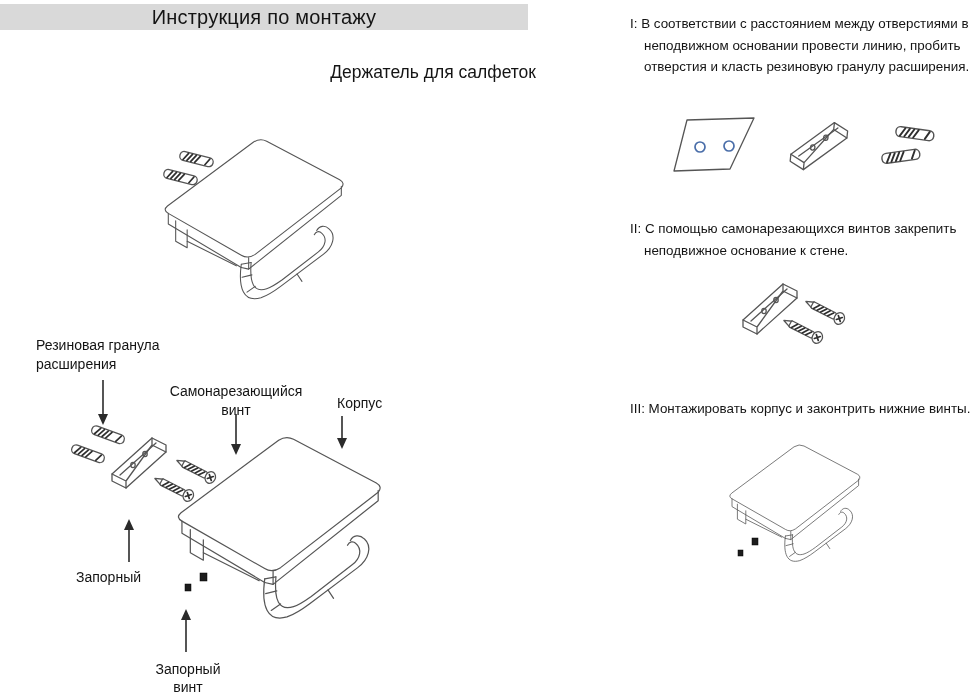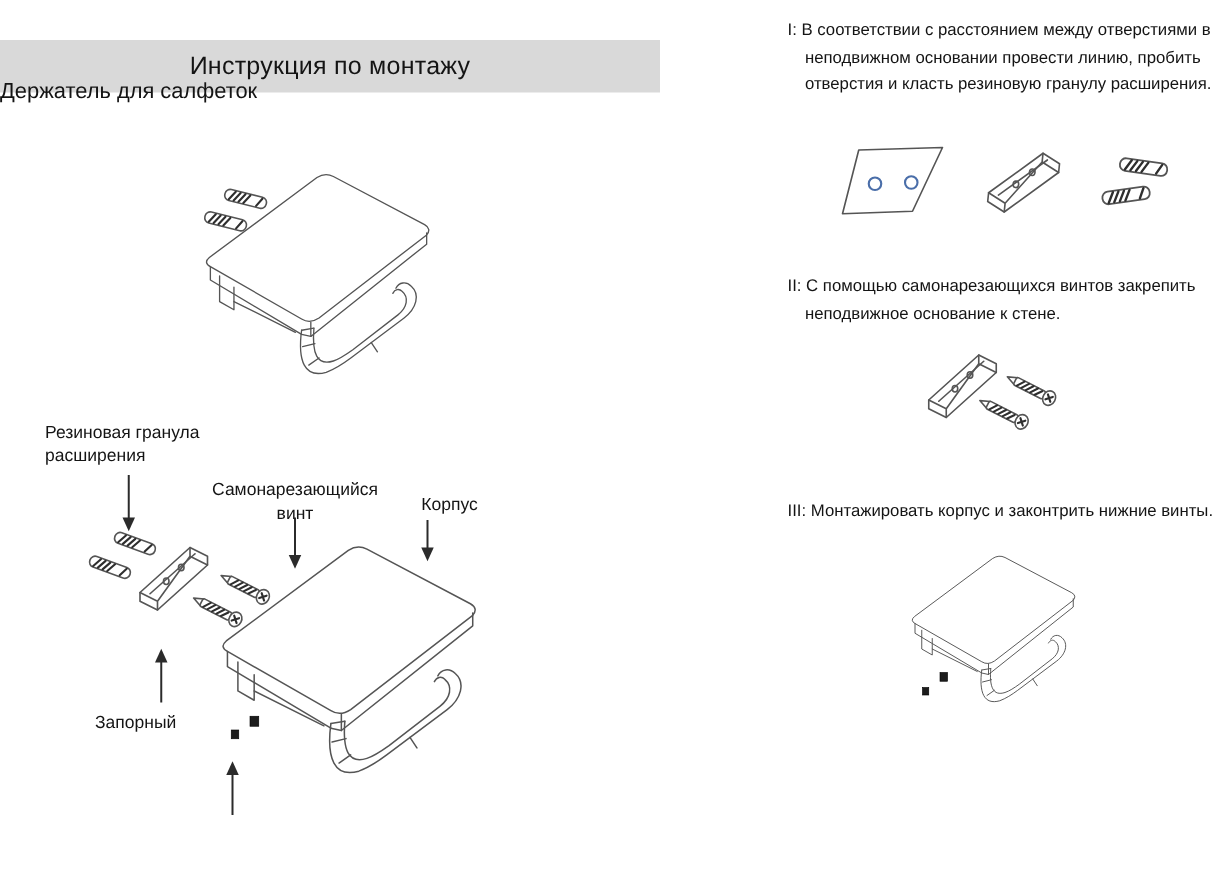--- a/index.html
+++ b/index.html
@@ -1,27 +1,27 @@
 <!DOCTYPE html>
 <html><head>
 <meta charset="utf-8">
 <style>
   html,body{margin:0;padding:0;background:#fff;}
   .page{
     position:relative;width:970px;height:698px;background:#ffffff;
     font-family:"Liberation Sans",sans-serif;color:#1a1a1a;overflow:hidden;
   }
   .titlebar{
-    position:absolute;left:0;top:4px;width:528px;height:42px;
+    position:absolute;left:0;top:4px;width:528px;height:26px;
     background:#d9d9d9;display:flex;align-items:center;justify-content:center;
-    font-size:20px;color:#141414;letter-spacing:.2px;margin-top:28px;
+    font-size:20px;color:#141414;letter-spacing:.2px;
   }
   .subtitle{
-    position:absolute;left:0;top:62px;width:512px;text-align:left;
-    font-size:17.5px;color:#141414;
+    position:absolute;left:0;top:62px;width:512px;text-align:right;
+    font-size:17.5px;color:#141414;padding-left:24px;
   }
   .abs{position:absolute;}
   .ln{fill:none;stroke:#555;stroke-width:1.3;stroke-linejoin:round;stroke-linecap:round;}
   .lnf{fill:#ffffff;stroke:#555;stroke-width:1.3;stroke-linejoin:round;}
   .hatch{fill:none;stroke:#2e2e2e;stroke-width:1.7;stroke-linecap:round;}
   .arrow{stroke:#2b2b2b;stroke-width:1.6;}
   .ahead{fill:#2b2b2b;stroke:none;}
   .dlabel{
     position:absolute;font-size:14px;line-height:19px;color:#141414;
   }
@@ -109,20 +109,21 @@
       </g>
       <g>
         <line class="arrow" x1="186" y1="322" x2="186" y2="288"></line>
           <path class="ahead" d="M186,279 L181,290 L191,290 Z"></path>
       </g>
     </svg>
     <div class="dlabel" style="left:36px;top:6px;width:142px">Резиновая гранула расширения</div>
     <div class="dlabel" style="left:168px;top:52px;width:136px;text-align:center">Самонарезающийся винт</div>
     <div class="dlabel" style="left:337px;top:64px;width:70px">Корпус</div>
     <div class="dlabel" style="left:76px;top:238px;width:90px">Запорный</div>
+    <div class="dlabel" style="left:146px;top:330px;width:84px;text-align:center;line-height:18px">Запорный винт</div>
   </div>
 
   <div class="step-text" style="left:630px;top:13px;width:342px">I: В соответствии с расстоянием между отверстиями в неподвижном основании провести линию, пробить отверстия и класть резиновую гранулу расширения.</div>
 
   <svg class="abs" style="left:650px;top:103px" width="300" height="105" viewBox="0 0 300 105">
     <path class="lnf" d="M37,17 L104,15 L80,66 L24,68 Z"></path>
     <circle cx="50" cy="44" r="5" fill="none" stroke="#4a6ea9" stroke-width="1.7"></circle>
     <circle cx="79" cy="43" r="5" fill="none" stroke="#4a6ea9" stroke-width="1.7"></circle>
     <use href="#sym-plate" transform="translate(140,8) rotate(6,28,34)"></use>
     <use href="#sym-dowel" transform="translate(246,28) rotate(8) scale(1.12)"></use>

